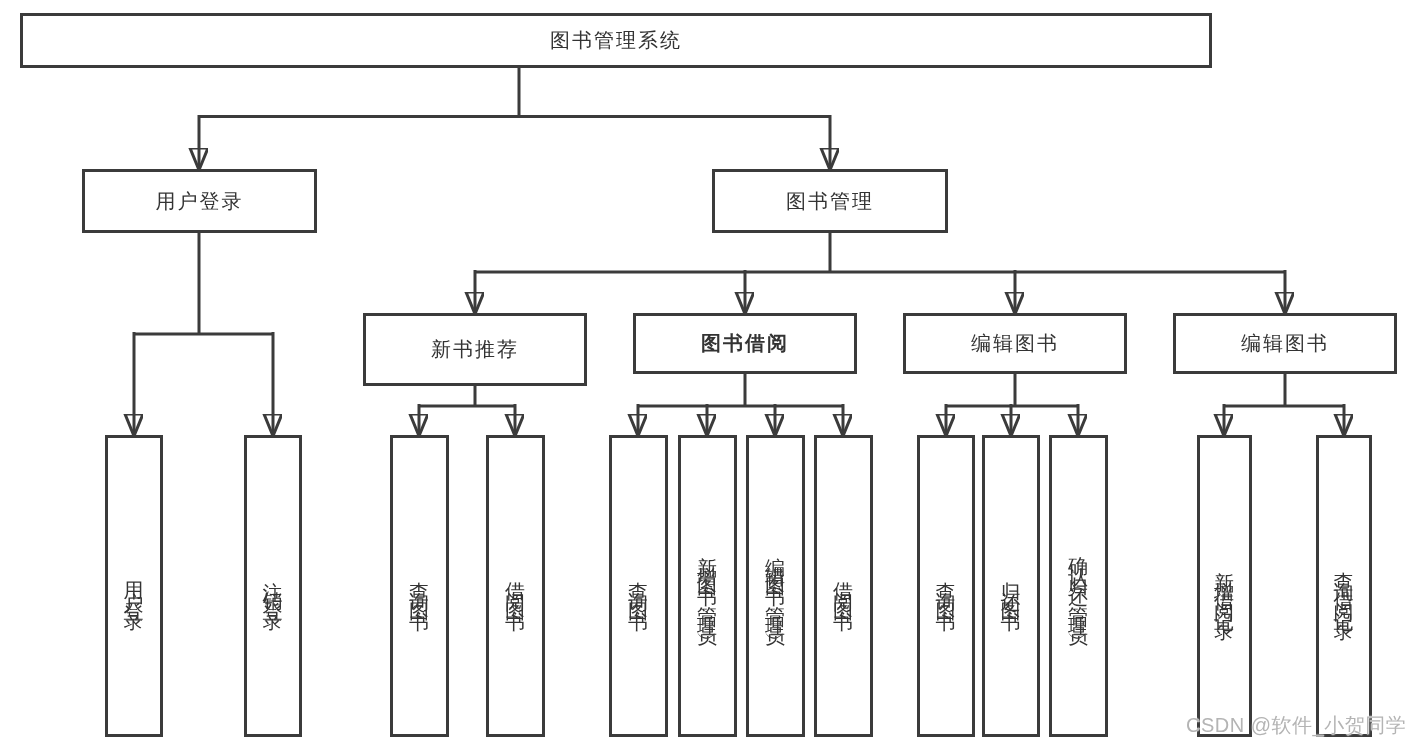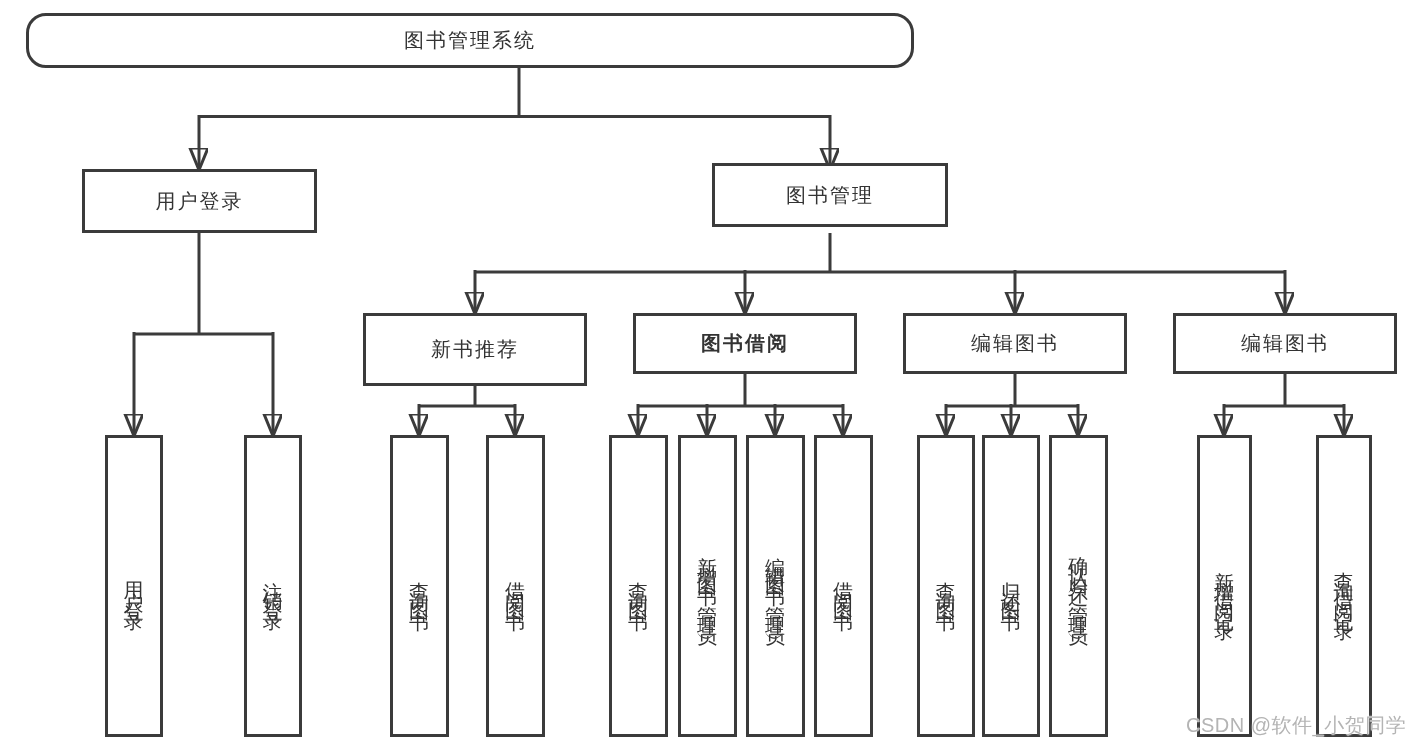--- a/index.html
+++ b/index.html
@@ -99,24 +99,24 @@
     <path d="M1015,374 V406 M946,406 H1078"></path>
     <path d="M946,404 V435" marker-end="url(#arrowhead)"></path>
     <path d="M1011,404 V435" marker-end="url(#arrowhead)"></path>
     <path d="M1078,404 V435" marker-end="url(#arrowhead)"></path>
 
     <path d="M1285,374 V406 M1224,406 H1344"></path>
     <path d="M1224,404 V435" marker-end="url(#arrowhead)"></path>
     <path d="M1344,404 V435" marker-end="url(#arrowhead)"></path>
   </svg>
 
-  <div class="node" style="left:26px; top:13px; width:888px; height:55px;border-radius:20px;">图书管理系统</div>
+  <div class="node" style="left:20px; top:13px; width:1192px; height:55px;">图书管理系统</div>
 
   <div class="node" style="left:82px; top:169px; width:235px; height:64px;">用户登录</div>
-  <div class="node" style="left:712px; top:163px; width:236px; height:64px;">图书管理</div>
+  <div class="node" style="left:712px; top:169px; width:236px; height:64px;">图书管理</div>
 
   <div class="node" style="left:363px; top:313px; width:224px; height:73px;">新书推荐</div>
   <div class="node" style="left:633px; top:313px; width:224px; height:61px;font-weight:bold;">图书借阅</div>
   <div class="node" style="left:903px; top:313px; width:224px; height:61px;">编辑图书</div>
   <div class="node" style="left:1173px; top:313px; width:224px; height:61px;">编辑图书</div>
 
   <div class="node vertical" style="left:105px; top:435px; width:58px; height:302px;">用户登录</div>
   <div class="node vertical" style="left:244px; top:435px; width:58px; height:302px;">注销登录</div>
 
   <div class="node vertical" style="left:390px; top:435px; width:59px; height:302px;">查询图书</div>

